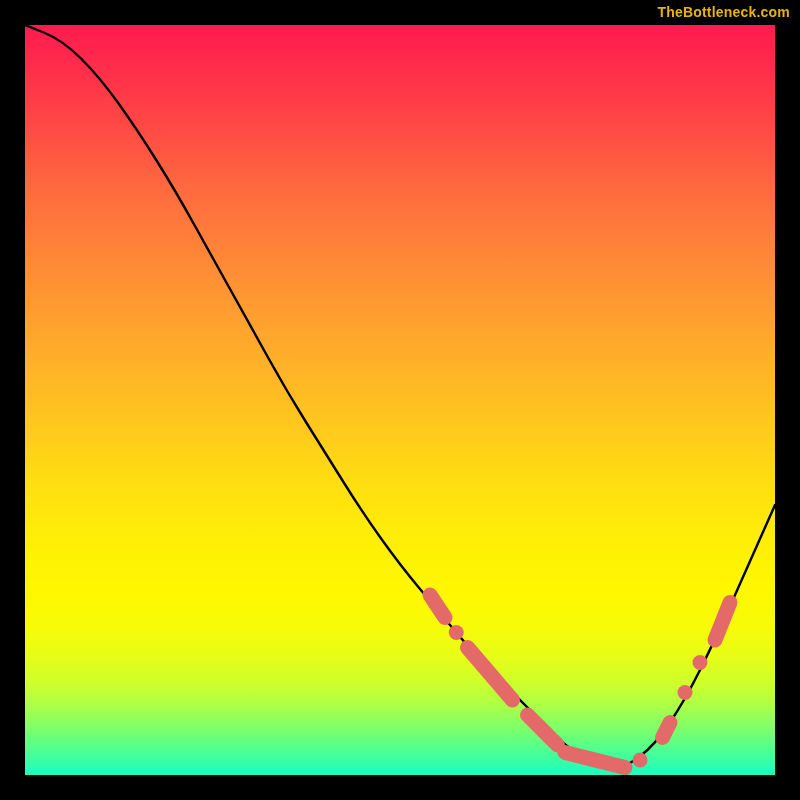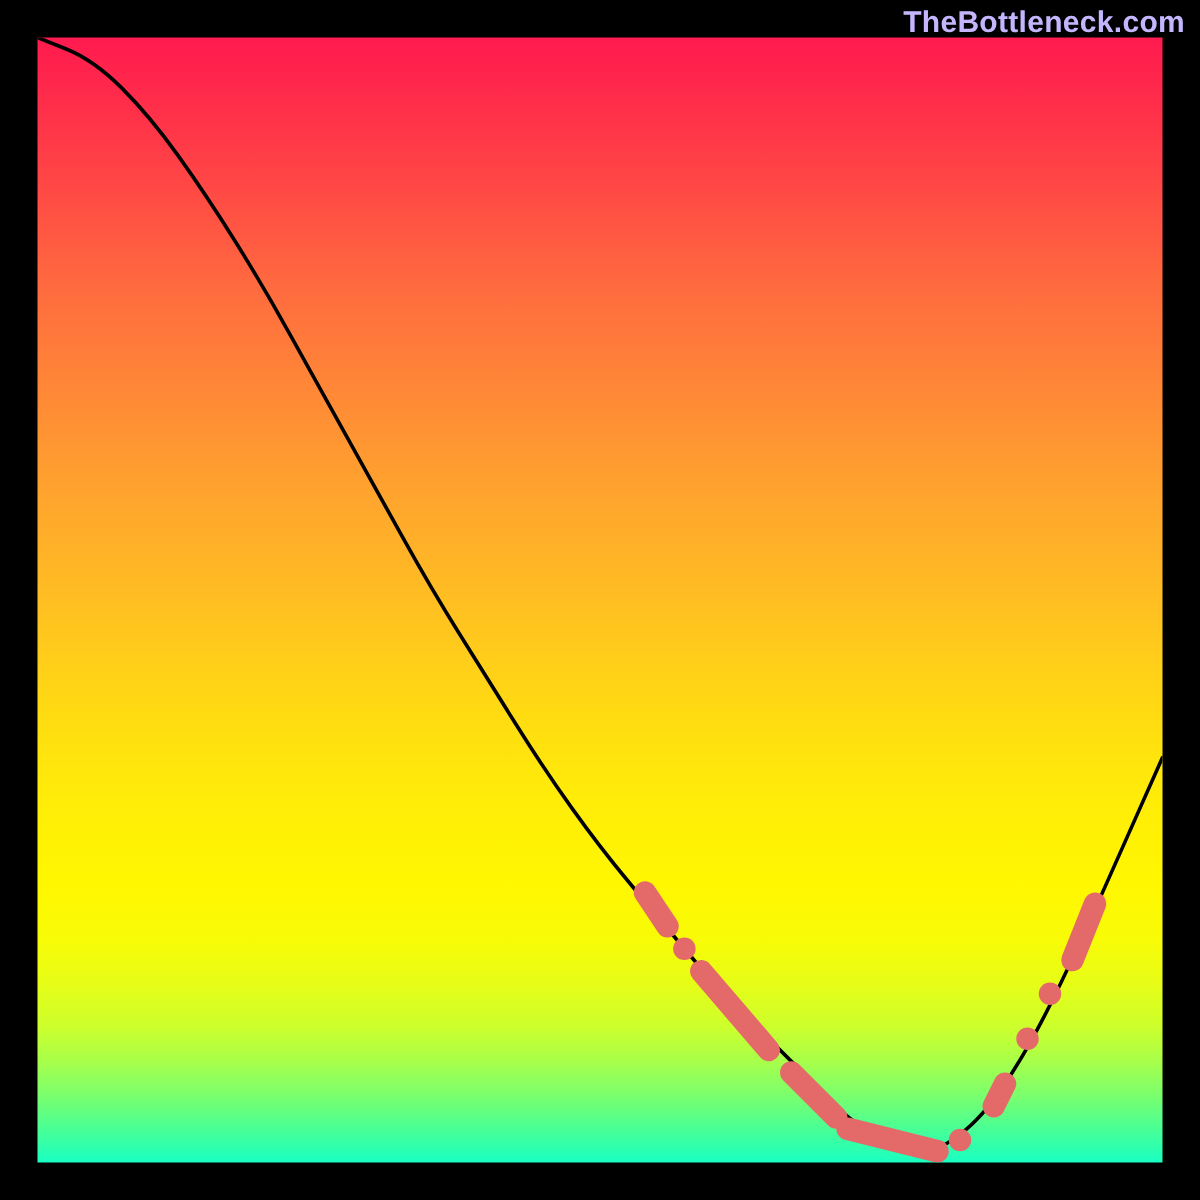--- a/index.html
+++ b/index.html
@@ -14,22 +14,22 @@
   .container {
     position: relative;
     width: 800px;
     height: 800px;
     background: #000;
   }
   .watermark {
     position: absolute;
     top: 4px;
     right: 10px;
-    color: #c4b5fd;
-    font-size: 20px;
+    color: #eab308;
+    font-size: 14px;
     font-weight: 600;
     letter-spacing: 0.2px;
     z-index: 10;
     user-select: none;
   }
   .plot {
     position: absolute;
     left: 25px;
     top: 25px;
     width: 750px;

